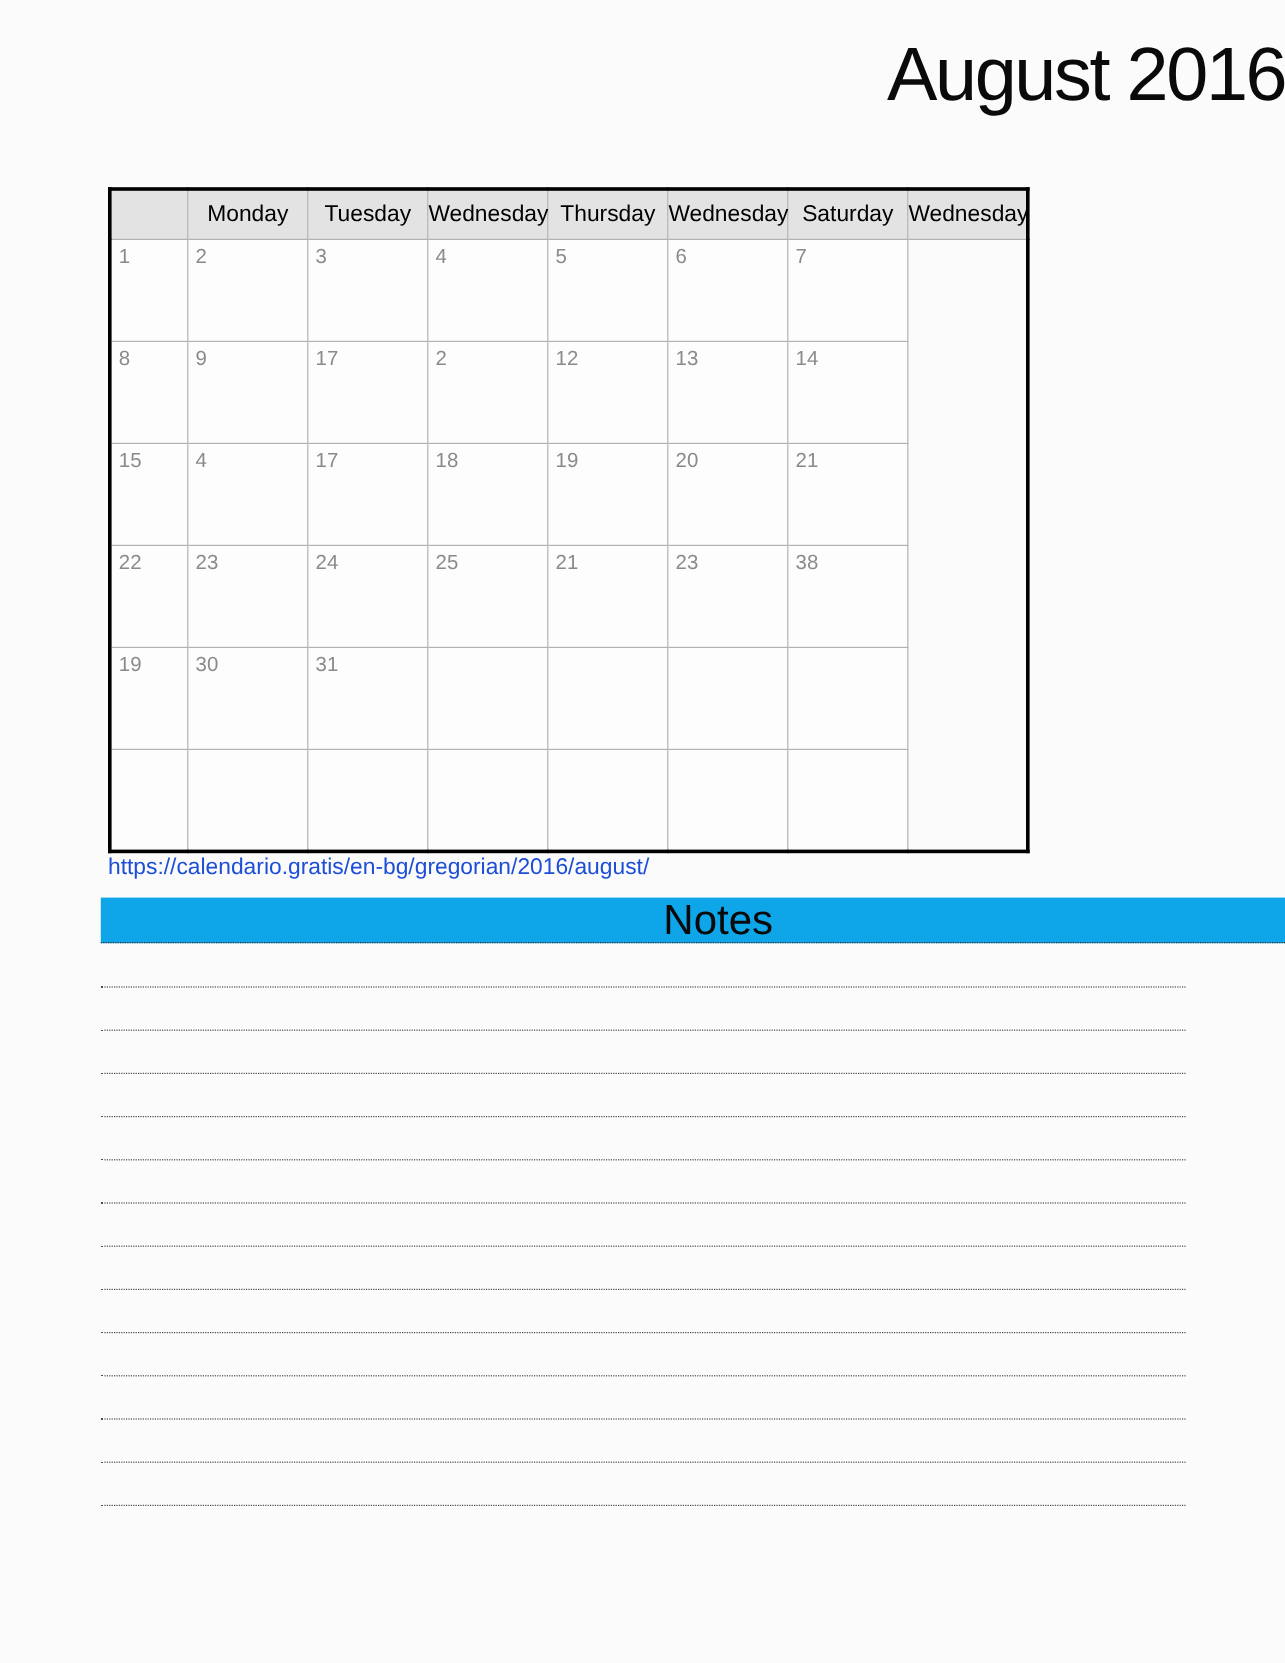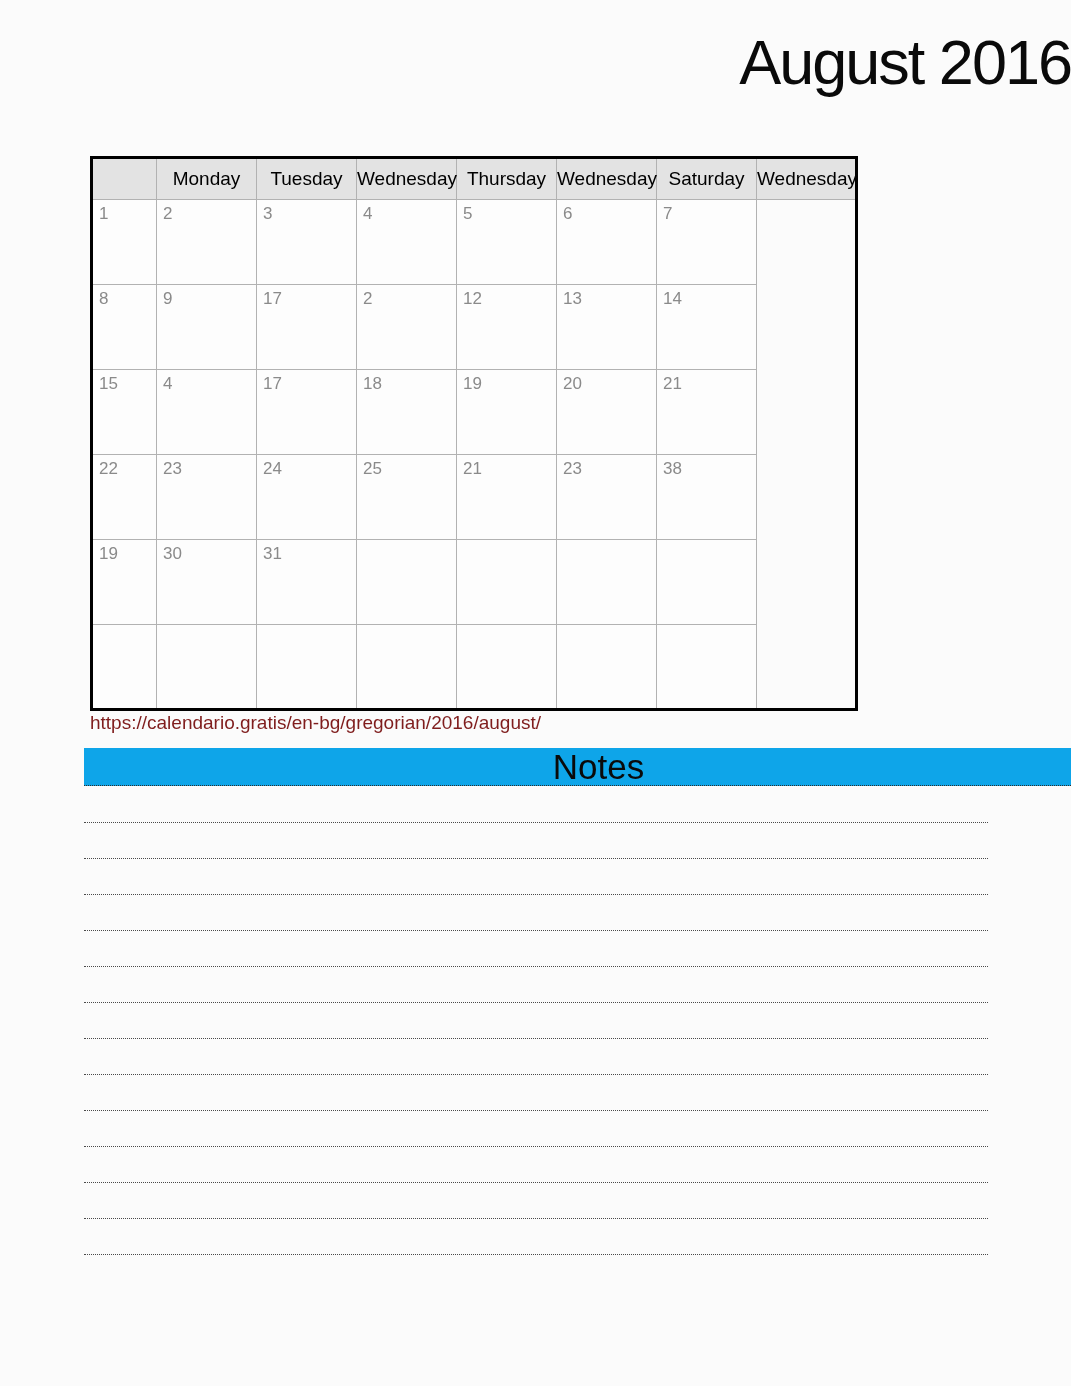--- a/index.html
+++ b/index.html
@@ -64,21 +64,21 @@
     font-size: 17px;
     color: #8a8a8a;
     line-height: 1.3;
   }
 
   
   .source-url {
     position: absolute;
     left: 90px; top: 712px;
     font-size: 19px;
-    color: #7f1d1d;
+    color: #1d4ed8;
     letter-spacing: 0;
   }
 
   
   .notes-header {
     position: absolute;
     left: 84px; top: 748px;
     width: 1029px; height: 38px;
     background: #0ea5e9;
     border-bottom: 1px dotted #2e2e2e;

